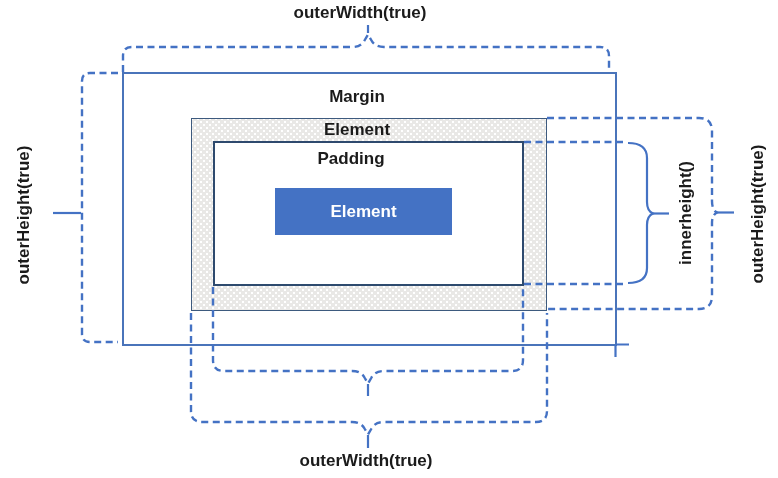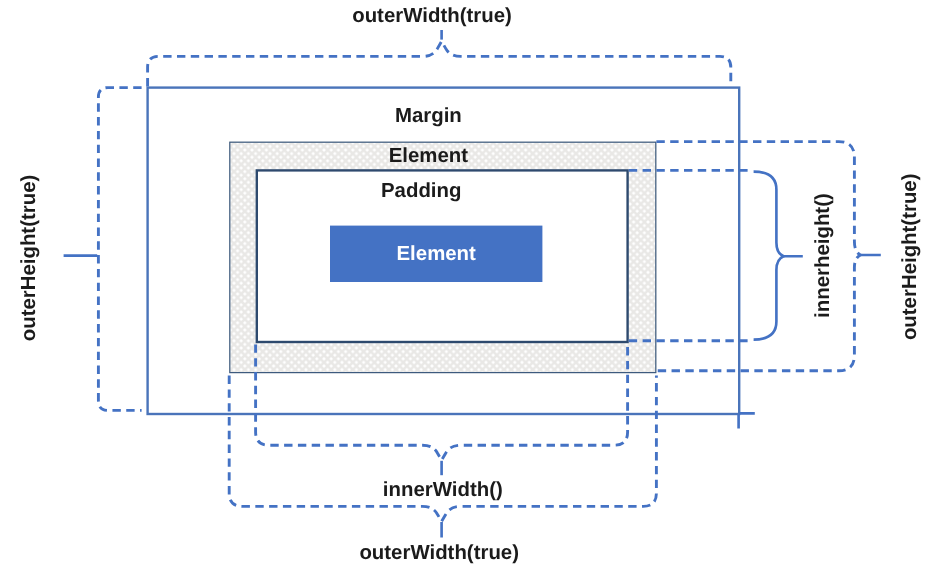--- a/index.html
+++ b/index.html
@@ -83,15 +83,14 @@
     <path class="solid" d="M 616 344.5 H 629 M 615.5 345 V 357"></path>
   </svg>
 
   <div class="lbl" style="left:360px;top:13px;">outerWidth(true)</div>
   <div class="lbl" style="left:357px;top:97px;">Margin</div>
   <div class="lbl" style="left:357px;top:130px;">Element</div>
   <div class="lbl" style="left:351px;top:159px;">Padding</div>
   <div class="lbl vert" style="left:24px;top:215px;">outerHeight(true)</div>
   <div class="lbl vert" style="left:686px;top:213px;">innerheight()</div>
   <div class="lbl vert" style="left:758px;top:214px;">outerHeight(true)</div>
-  <div class="lbl" style="left:369px;top:408px;">innerWidth()</div>
   <div class="lbl" style="left:366px;top:461px;">outerWidth(true)</div>
 </div>
 
 </body></html>

